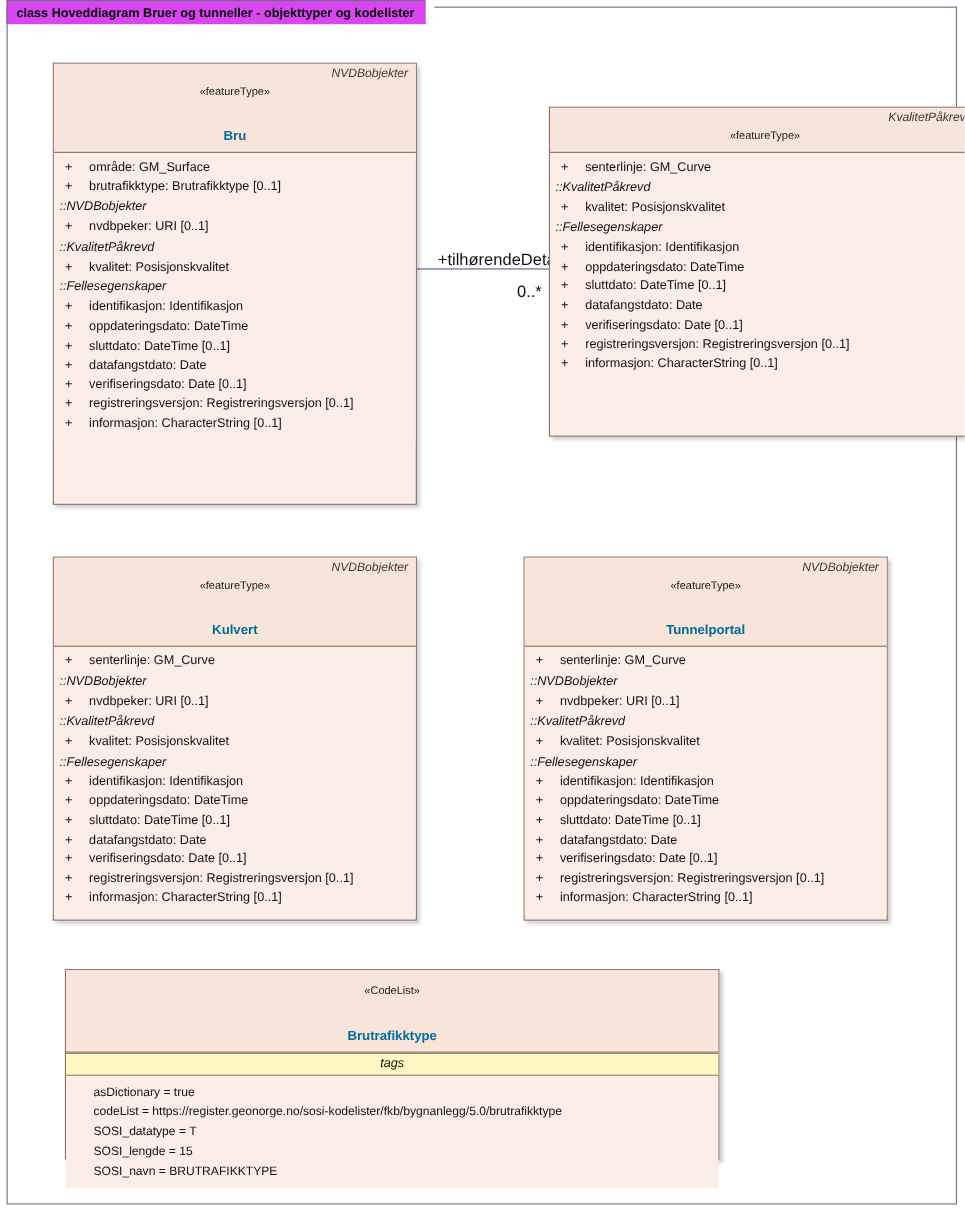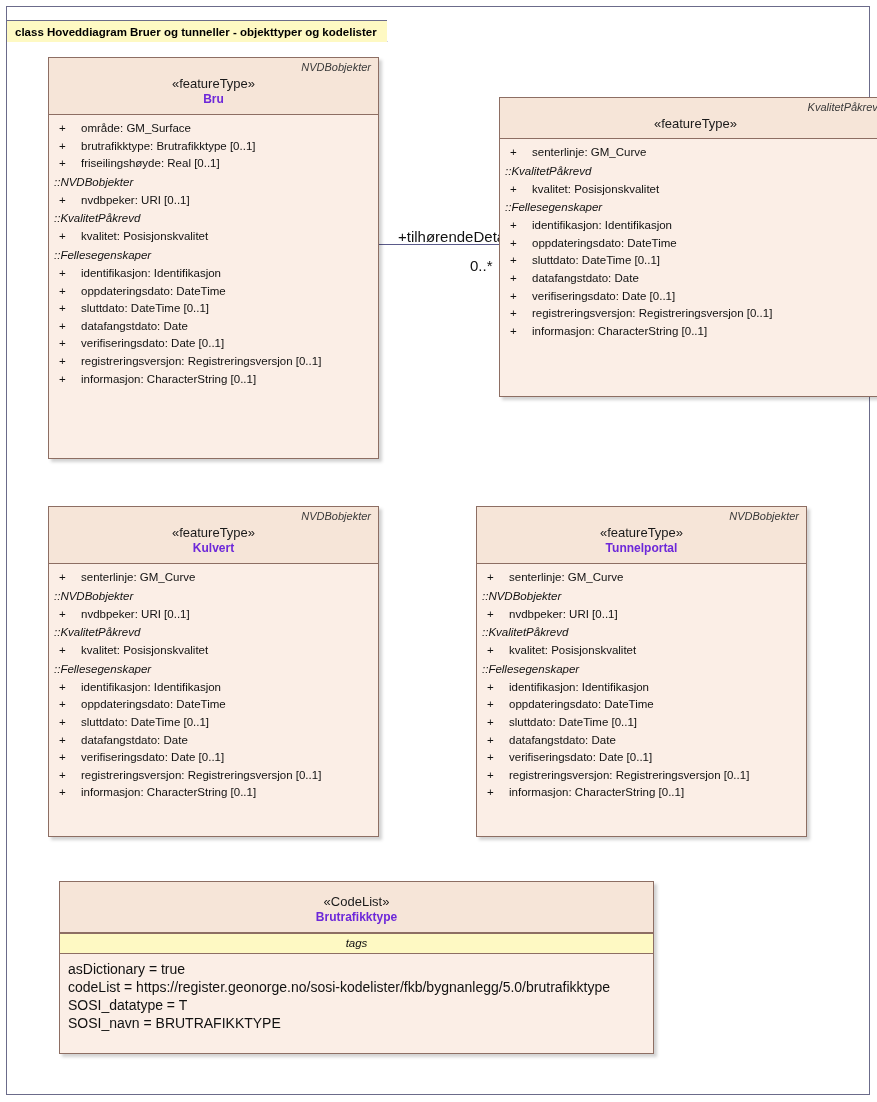--- a/index.html
+++ b/index.html
@@ -24,26 +24,26 @@
     top: 6px;
     width: 864px;
     height: 1089px;
     border: 1px solid #6b6b8a;
     box-sizing: border-box;
     background: #ffffff;
   }
   .frame-tab {
     position: absolute;
     left: 6px;
-    top: 20px;
+    top: 0;
     height: 22px;
     padding: 0 10px 0 8px;
     border: 1px solid #6b6b8a;
     border-bottom: none;
-    background: #fef9c3;
+    background: #d946ef;
     box-sizing: border-box;
     display: flex;
     align-items: center;
     font-size: 11.5px;
     font-weight: bold;
     color: #000000;
     
   }
   .frame-tab::after {
     content: "";
@@ -84,30 +84,31 @@
   .pkg-label {
     position: absolute;
     right: 7px;
     top: 3px;
     font-style: italic;
     font-size: 11px;
     color: #3a3a3a;
     text-align: right;
   }
   .stereotype {
-    font-size: 13px;
+    font-size: 10px;
     color: #1a1a1a;
     margin-top: 14px;
     line-height: 15px;
   }
   .class-name {
     font-size: 12px;
     font-weight: bold;
-    color: #6d28d9;
+    color: #0369a1;
     line-height: 16px;
+    margin-top: 24px;
   }
   .no-pkg .stereotype { margin-top: 4px; }
   .uml-body {
     padding: 5px 0 6px 0;
     background: #fbeee6;
   }
   .attr {
     font-size: 11.5px;
     color: #111111;
     line-height: 17.6px;
@@ -132,24 +133,24 @@
     text-align: center;
     font-style: italic;
     font-size: 11.5px;
     color: #111111;
     border-top: 1px solid #8d6e63;
     border-bottom: 1px solid #8d6e63;
     padding: 3px 0 4px 0;
     background: #fef9c3;
   }
   .tag-line {
-    font-size: 14px;
+    font-size: 11px;
     color: #111111;
     line-height: 18px;
-    padding-left: 8px;
+    padding-left: 25px;
     white-space: nowrap;
   }
   
   .assoc-line {
     position: absolute;
     background: #5a5a8a;
   }
   .assoc-label {
     position: absolute;
     font-size: 15px;
@@ -173,21 +174,20 @@
 
   <div class="uml-class" style="left:48px; top:57px; width:331px; height:402px;">
     <div class="uml-header">
       <div class="pkg-label">NVDBobjekter</div>
       <div class="stereotype">«featureType»</div>
       <div class="class-name">Bru</div>
     </div>
     <div class="uml-body">
       <div class="attr"><span class="vis">+</span><span>område: GM_Surface</span></div>
       <div class="attr"><span class="vis">+</span><span>brutrafikktype: Brutrafikktype [0..1]</span></div>
-      <div class="attr"><span class="vis">+</span><span>friseilingshøyde: Real [0..1]</span></div>
       <div class="group">::NVDBobjekter</div>
       <div class="attr"><span class="vis">+</span><span>nvdbpeker: URI [0..1]</span></div>
       <div class="group">::KvalitetPåkrevd</div>
       <div class="attr"><span class="vis">+</span><span>kvalitet: Posisjonskvalitet</span></div>
       <div class="group">::Fellesegenskaper</div>
       <div class="attr"><span class="vis">+</span><span>identifikasjon: Identifikasjon</span></div>
       <div class="attr"><span class="vis">+</span><span>oppdateringsdato: DateTime</span></div>
       <div class="attr"><span class="vis">+</span><span>sluttdato: DateTime [0..1]</span></div>
       <div class="attr"><span class="vis">+</span><span>datafangstdato: Date</span></div>
       <div class="attr"><span class="vis">+</span><span>verifiseringsdato: Date [0..1]</span></div>
@@ -265,17 +265,18 @@
   <div class="uml-class no-pkg" style="left:59px; top:881px; width:595px; height:173px;">
     <div class="uml-header" style="padding-top:8px;">
       <div class="stereotype">«CodeList»</div>
       <div class="class-name">Brutrafikktype</div>
     </div>
     <div class="tags-header">tags</div>
     <div class="uml-body" style="padding-top:6px;">
       <div class="tag-line">asDictionary = true</div>
       <div class="tag-line">codeList = https://register.geonorge.no/sosi-kodelister/fkb/bygnanlegg/5.0/brutrafikktype</div>
       <div class="tag-line">SOSI_datatype = T</div>
+      <div class="tag-line">SOSI_lengde = 15</div>
       <div class="tag-line">SOSI_navn = BRUTRAFIKKTYPE</div>
     </div>
   </div>
 
 </div>
 
 </body></html>

